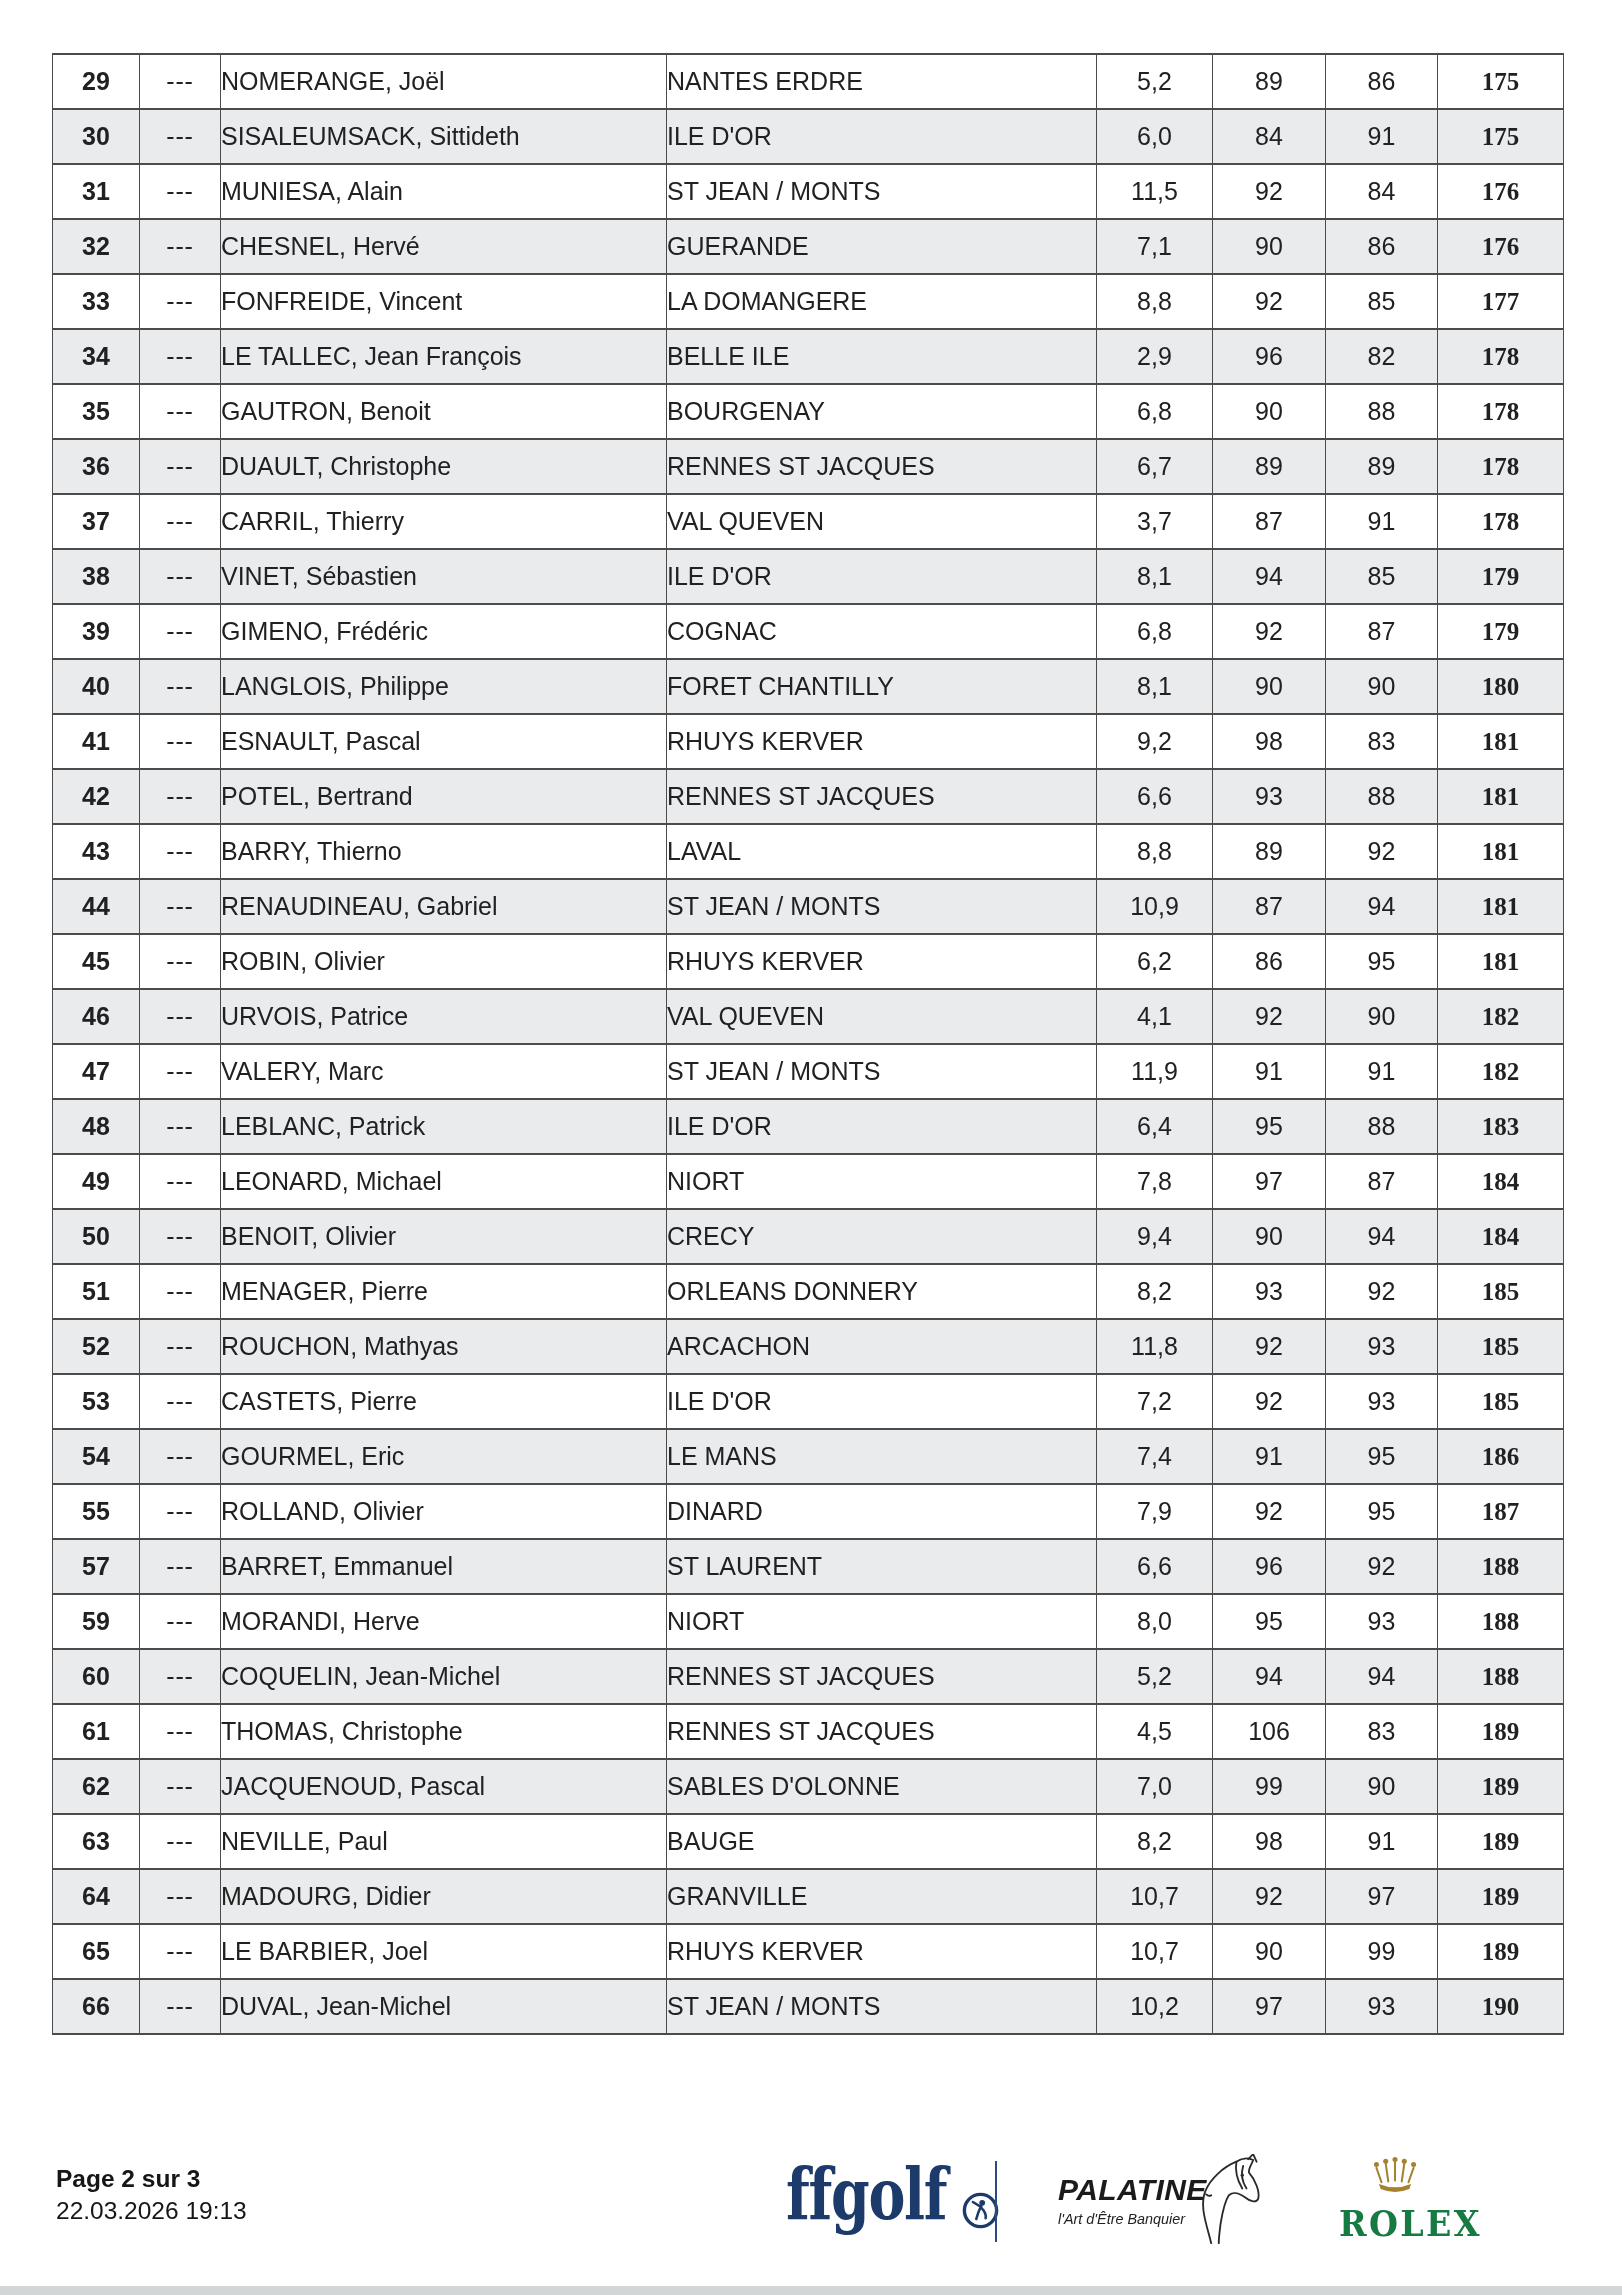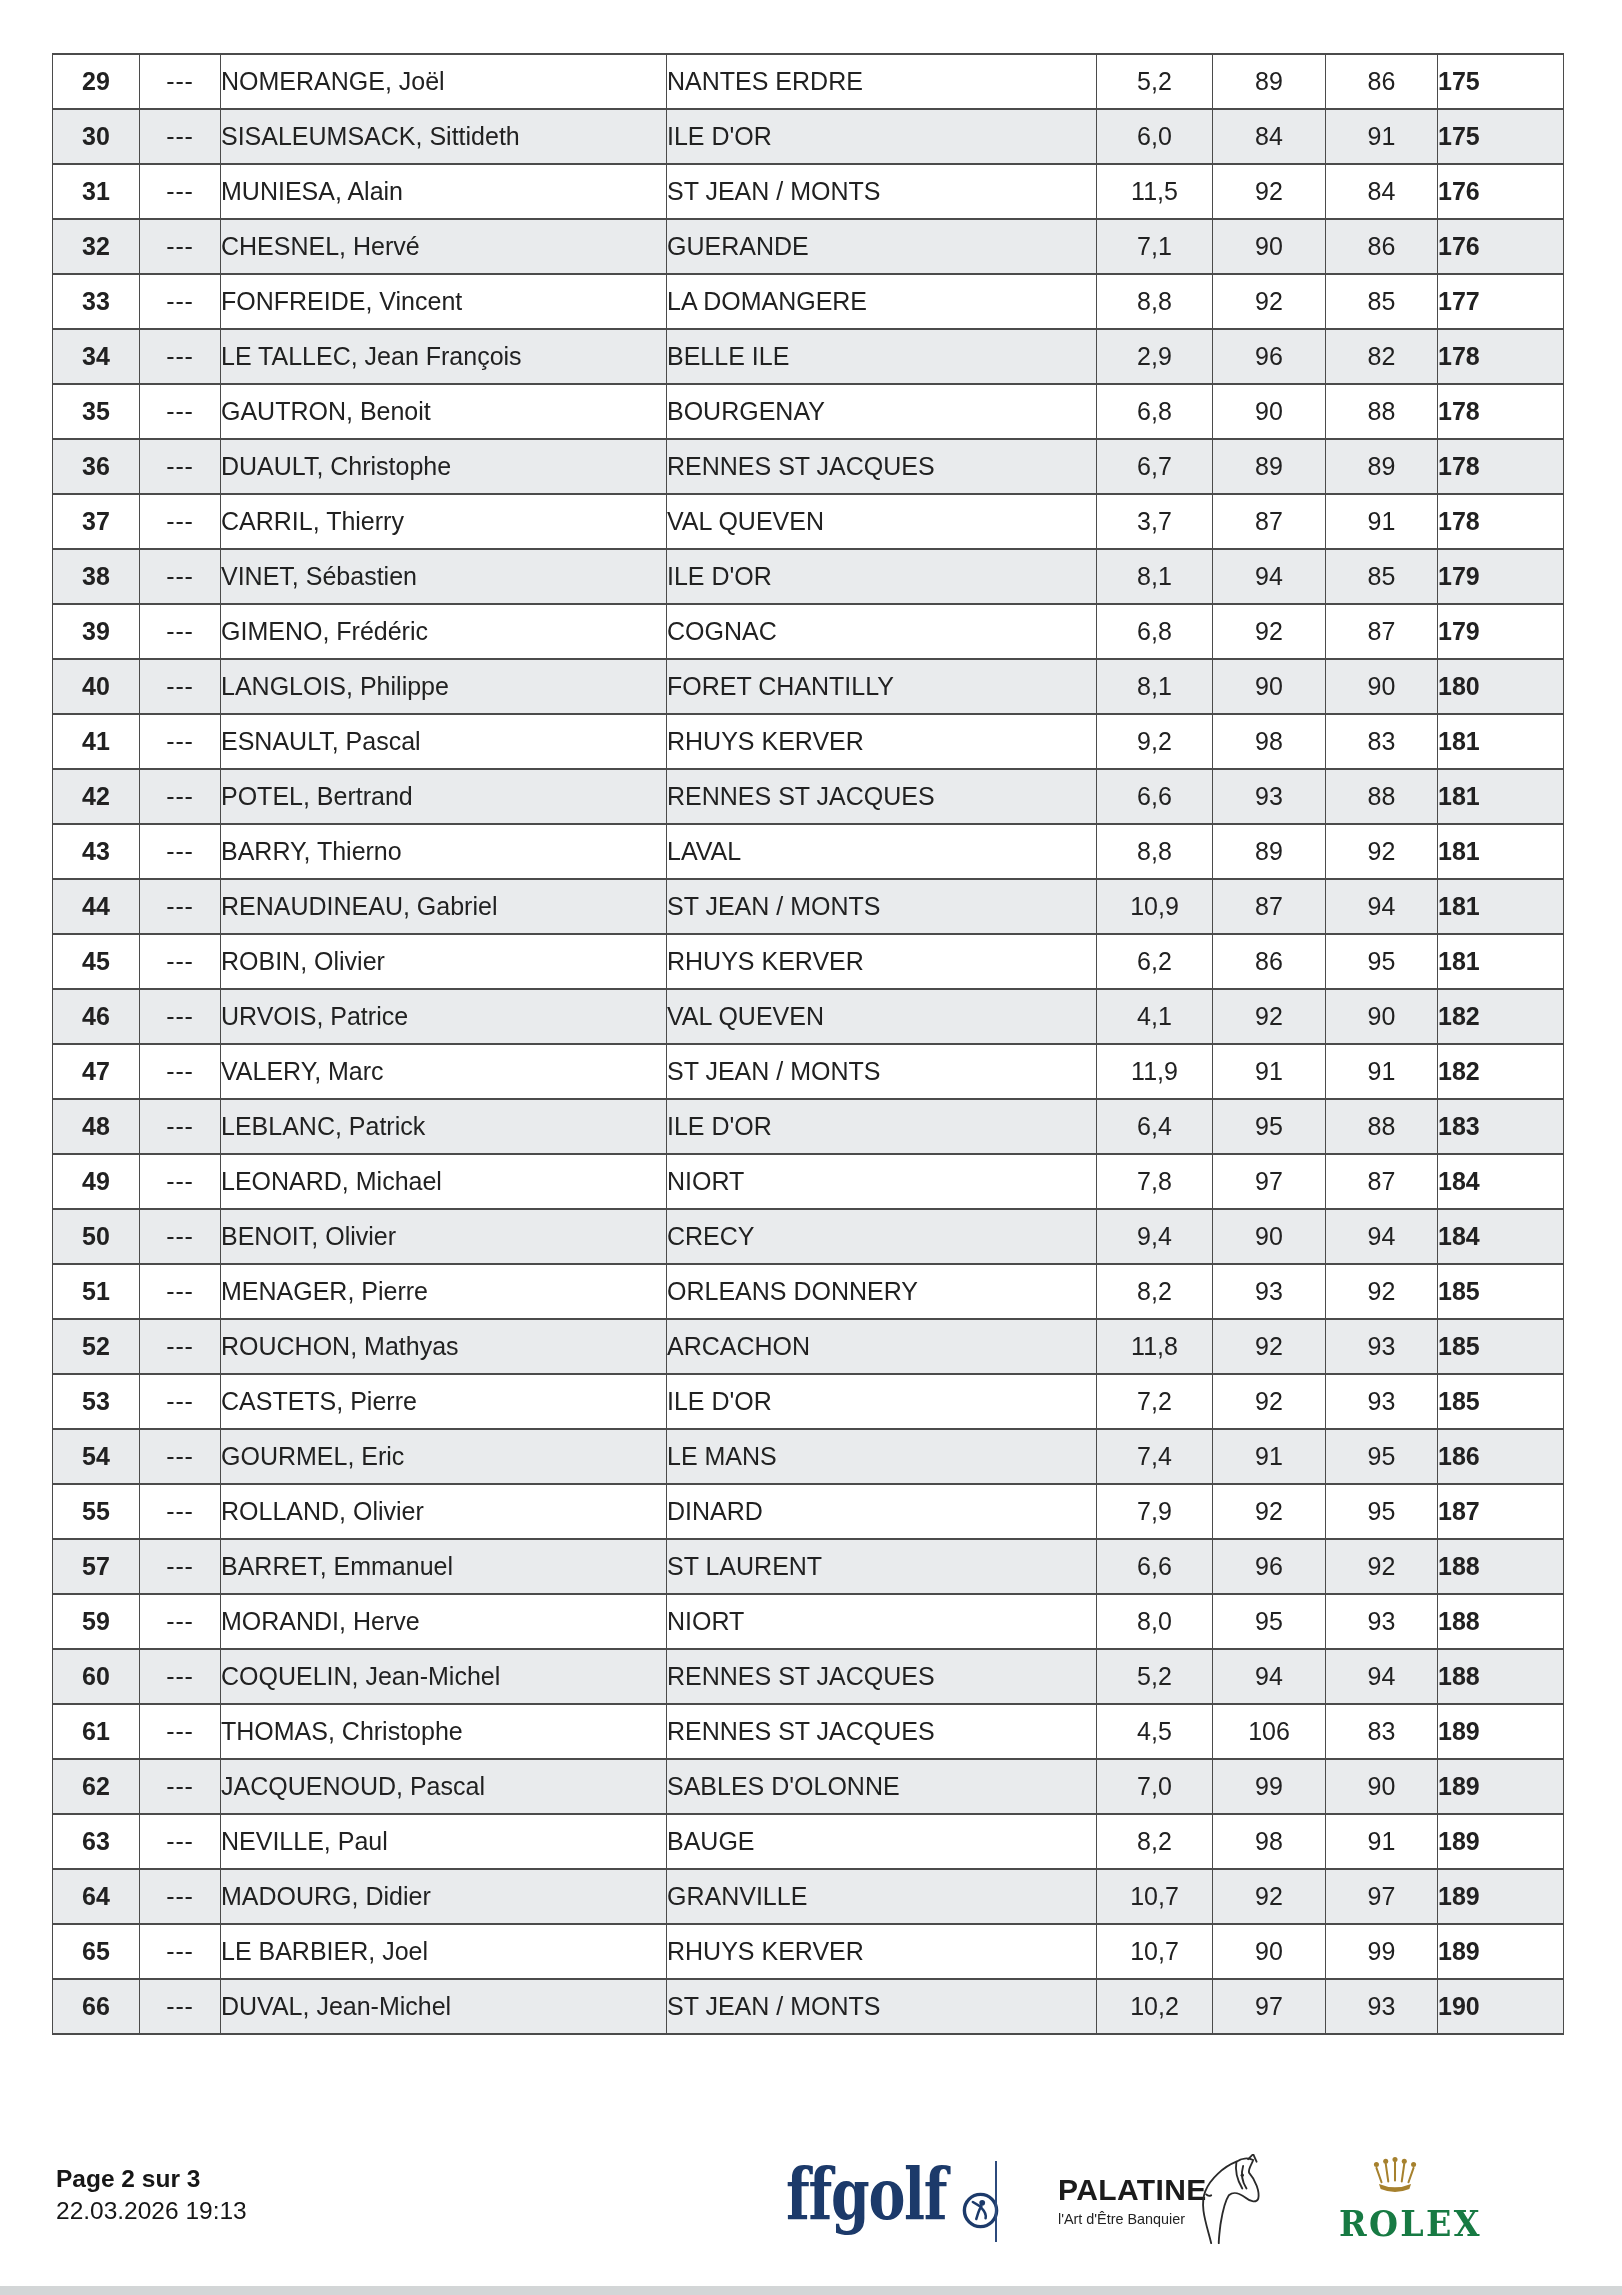--- a/index.html
+++ b/index.html
@@ -11,34 +11,34 @@
                 border-collapse:collapse;table-layout:fixed;border-radius:21px;}
   table.results tr{height:55px;}
   table.results tr:nth-child(even){background:#e9ebed;}
   table.results td{border:1.7px solid #4b4b4b;border-top-width:2.5px;border-bottom-width:2.5px;
                    font-size:25px;color:#212121;vertical-align:middle;
                    white-space:nowrap;overflow:hidden;padding:0;}
   td.c-rank{text-align:center;font-weight:bold;color:#111;}
   td.c-change{text-align:center;font-size:23px;letter-spacing:0.8px;color:#2b2b2b;}
   td.c-name,td.c-club{text-align:left;padding-left:13.5px;}
   td.c-index,td.c-num{text-align:center;}
-  td.c-total{font-weight:bold;color:#0f0f0f;}
+  td.c-total{text-align:center;font-weight:bold;color:#0f0f0f;font-family:Liberation Serif, serif;}
 
   
   .page-label{position:absolute;left:56px;top:2165px;font-size:24.5px;font-weight:bold;color:#161616;}
   .timestamp{position:absolute;left:56px;top:2197px;font-size:24.5px;color:#161616;}
 
   .ffgolf{position:absolute;left:786px;top:2159px;display:flex;align-items:flex-end;color:#1c3a6a;}
   .ffgolf .ffgolf-text{font-family:"DejaVu Serif",serif;font-weight:bold;font-size:71px;line-height:71px;
                        transform:scaleX(0.78);transform-origin:left top;letter-spacing:-1.7px;}
   .ffgolf svg{margin-left:-30px;margin-top:0px;}
 
   .footer-divider{position:absolute;left:995px;top:2161px;width:1.7px;height:81px;background:#2c4a7c;}
 
-  .palatine{position:absolute;left:1058px;top:2173px;}
+  .palatine{position:absolute;left:1058px;top:2173px;font-style:italic;}
   .palatine .pal-name{font-size:30px;font-weight:bold;letter-spacing:0.4px;color:#1b1b1b;}
   .palatine .pal-tagline{font-size:14.4px;color:#222;margin-top:4px;}
   .palatine-horse{position:absolute;left:1186px;top:2154px;}
 
   .rolex{position:absolute;left:1336px;top:2156px;width:118px;text-align:center;}
   .rolex .rolex-text{font-family:"DejaVu Serif",serif;font-weight:bold;font-size:35px;
                      color:#177a43;letter-spacing:2.5px;margin-top:5px;transform:scaleX(0.95);transform-origin:center;}
 
   .bottom-strip{position:absolute;left:0;bottom:0;width:100%;height:9.3px;background:#d3d6d7;}
 </style>

